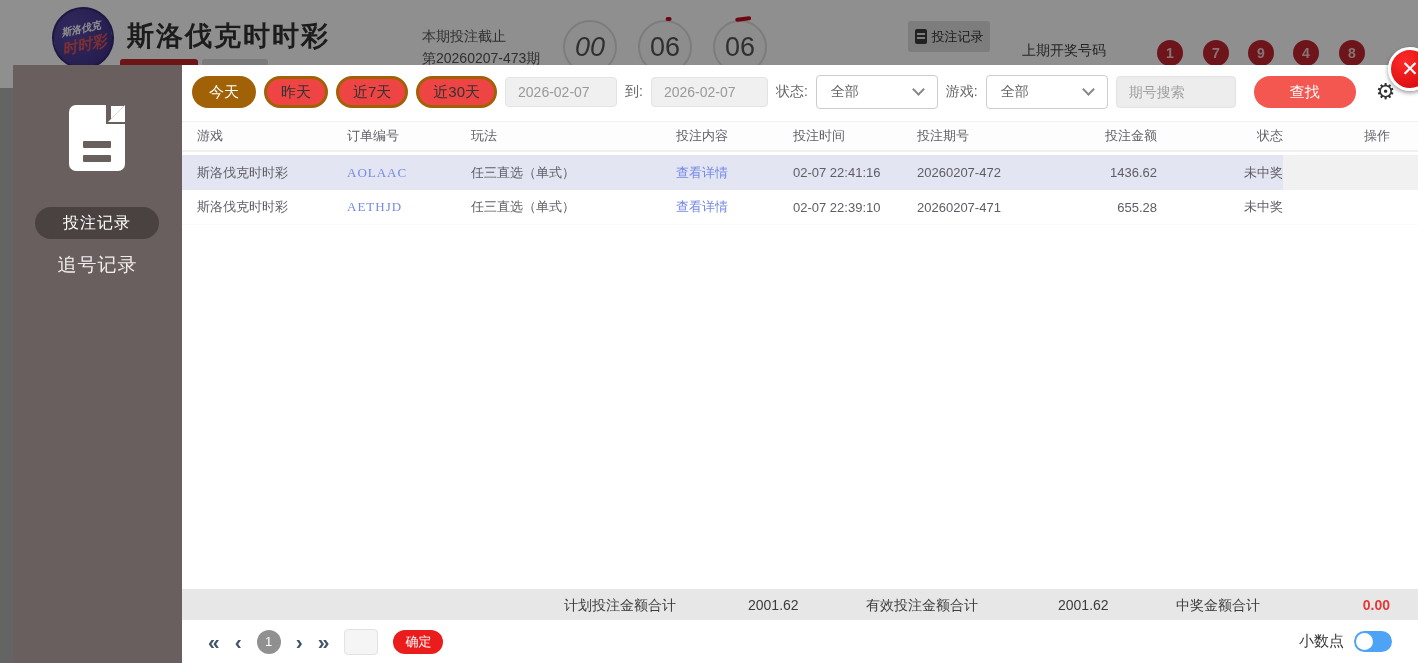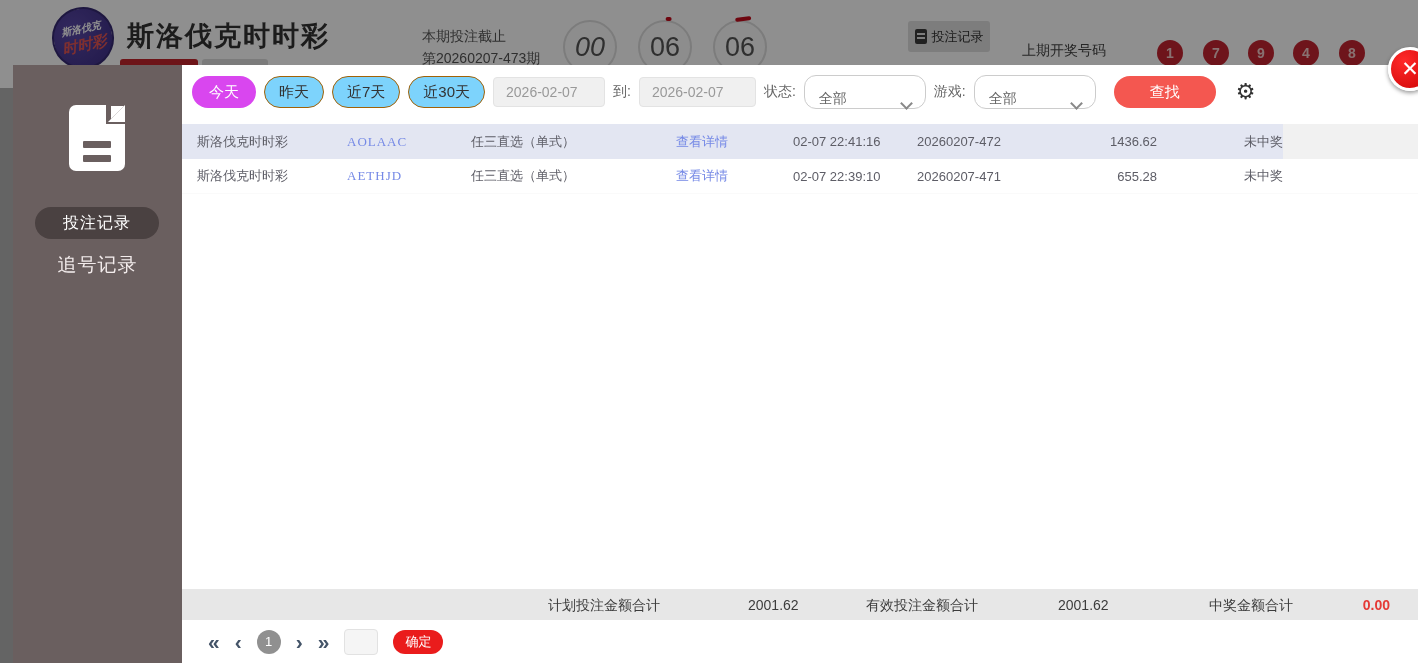--- a/index.html
+++ b/index.html
@@ -52,28 +52,28 @@
   .side-item-active { position:absolute; left:22px; top:142px; width:124px; height:32px; background:#4a4141;
         border-radius:16px; color:#fff; font-size:16px; display:flex; align-items:center; justify-content:center; letter-spacing:1px; }
   .side-item { position:absolute; left:0; top:187px; width:100%; text-align:center; color:#f3ecec; font-size:19px; letter-spacing:1px; }
 
   
   .panel { position:absolute; left:182px; top:65px; width:1236px; height:598px; background:#fff; z-index:10; }
 
   .filter-bar { position:absolute; left:10px; top:10px; height:34px; display:flex; align-items:center; gap:8px; }
   .pill { height:32px; border-radius:16px; display:flex; align-items:center; justify-content:center;
           font-size:15px; padding:0 14px; cursor:pointer; white-space:nowrap; }
-  .pill-red { background:#d946ef; color:#fff; padding:0 17px; }
-  .pill-outline { border:1px solid #a16207; color:#333; background:#7dd3fc; }
+  .pill-red { background:#a16207; color:#fff; padding:0 17px; }
+  .pill-outline { border:3px solid #a16207; color:#333; background:#ef4444; }
   .date-input { width:112px; height:30px; background:#f0f0f0; border:1px solid #e3e3e3; border-radius:4px;
           font-size:14px; color:#999; padding:0 12px; font-family:inherit; }
   .date-input.w2 { width:117px; }
   .lbl { font-size:14px; color:#666; white-space:nowrap; }
-  .select { width:122px; height:34px; border:1px solid #ccc; border-radius:12px; background:#fff; display:flex;
-          align-items:flex-end; justify-content:space-between; padding:0 14px; font-size:14px; color:#666; cursor:pointer; }
+  .select { width:122px; height:34px; border:1px solid #ccc; border-radius:4px; background:#fff; display:flex;
+          align-items:center; justify-content:space-between; padding:0 14px; font-size:14px; color:#666; cursor:pointer; }
   .chev { width:9px; height:9px; border-right:2px solid #888; border-bottom:2px solid #888;
           transform:rotate(45deg); margin-top:-5px; }
   .search-input { width:120px; height:32px; background:#ededed; border:1px solid #e3e3e3; border-radius:4px;
           font-size:14px; color:#555; padding:0 12px; font-family:inherit; }
   .search-input::placeholder { color:#a0a0a0; }
   .find-btn { width:102px; height:32px; border-radius:16px; background:#f45750; color:#fff; font-size:15px;
           display:flex; align-items:center; justify-content:center; margin-left:10px; cursor:pointer; }
   .gear { font-size:22px; color:#333; margin-left:12px; cursor:pointer; line-height:1; }
 
   
@@ -85,21 +85,21 @@
   .c9{flex:1; text-align:right; padding-right:28px;}
   .row-hl { background:linear-gradient(to right, #e3e6f2 0, #e3e6f2 1101px, #f1f1f1 1101px); margin-top:3px; }
   .row-white { background:#fff; border-bottom:1px solid #fafafa; }
   .link { color:#7589e6; cursor:pointer;font-family:Liberation Serif, serif; }
   .order-code { letter-spacing:1px; }
 
   
   .summary { position:absolute; left:0; top:524px; width:100%; height:31px; background:#e7e7e7;
              font-size:14px; color:#3c3c3c; }
   .summary span { position:absolute; top:8px; }
-  .s-l1{ left:366px; } .s-v1{ left:566px; } .s-l2{ left:684px; } .s-v2{ left:876px; } .s-l3{ left:1027px; }
+  .s-l1{ left:382px; } .s-v1{ left:566px; } .s-l2{ left:684px; } .s-v2{ left:876px; } .s-l3{ left:994px; }
   .s-v3{ right:28px; color:#e53935; font-weight:bold; }
 
   
   .pagebar { position:absolute; left:0; top:555px; width:100%; height:43px; background:#fff; }
   .pg-left { position:absolute; left:26px; top:0; height:100%; display:flex; align-items:center; gap:15px; }
   .pg-nav { font-size:21px; color:#445468; font-weight:bold; line-height:1; cursor:pointer; }
   .pg-current { width:24px; height:24px; border-radius:50%; background:#909090; color:#fff; font-size:13px;
                 display:flex; align-items:center; justify-content:center; }
   .pg-input { width:34px; height:26px; background:#f5f5f5; border:1px solid #e2e2e2; border-radius:4px; font-family:inherit; }
   .pg-ok { width:50px; height:24px; border-radius:12px; background:#ea1c1c; color:#fff; font-size:13px;
@@ -184,25 +184,37 @@
     <span class="lbl">状态:</span>
     <div class="select">
       <span>全部</span>
       <span class="chev"></span>
     </div>
     <span class="lbl">游戏:</span>
     <div class="select">
       <span>全部</span>
       <span class="chev"></span>
     </div>
+    <input class="search-input" placeholder="期号搜索" style="">
     <div class="find-btn">查找</div>
     <div class="gear">⚙</div>
   </div>
 
   <div class="table">
+    <div class="t-row t-head">
+      <div class="c1">游戏</div>
+      <div class="c2">订单编号</div>
+      <div class="c3">玩法</div>
+      <div class="c4">投注内容</div>
+      <div class="c5">投注时间</div>
+      <div class="c6">投注期号</div>
+      <div class="c7">投注金额</div>
+      <div class="c8">状态</div>
+      <div class="c9">操作</div>
+    </div>
 
     <div class="t-row row-hl">
       <div class="c1">斯洛伐克时时彩</div>
       <div class="c2 link order-code">AOLAAC</div>
       <div class="c3">任三直选（单式）</div>
       <div class="c4 link">查看详情</div>
       <div class="c5">02-07 22:41:16</div>
       <div class="c6">20260207-472</div>
       <div class="c7">1436.62</div>
       <div class="c8">未中奖</div>
@@ -234,16 +246,22 @@
   <div class="pagebar">
     <div class="pg-left">
       <span class="pg-nav">«</span>
       <span class="pg-nav">‹</span>
       <span class="pg-current">1</span>
       <span class="pg-nav">›</span>
       <span class="pg-nav">»</span>
       <input class="pg-input" style="">
       <div class="pg-ok">确定</div>
     </div>
+    <div class="pg-right">
+      <span class="decimal-label">小数点</span>
+      <div class="toggle">
+        <div class="knob"></div>
+      </div>
+    </div>
   </div>
 </div>
 
 <div class="close-btn">✕</div>
 
 </body></html>

